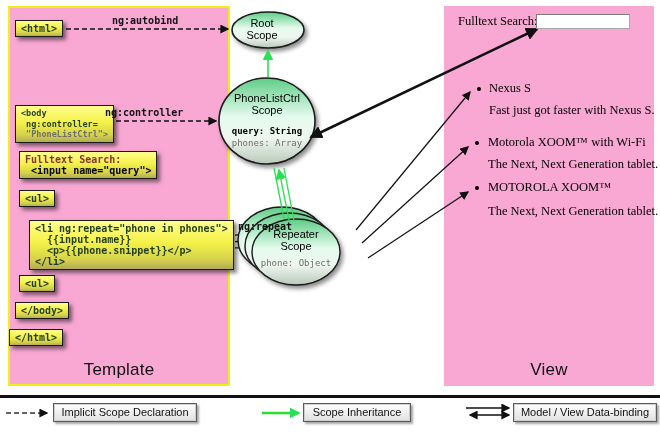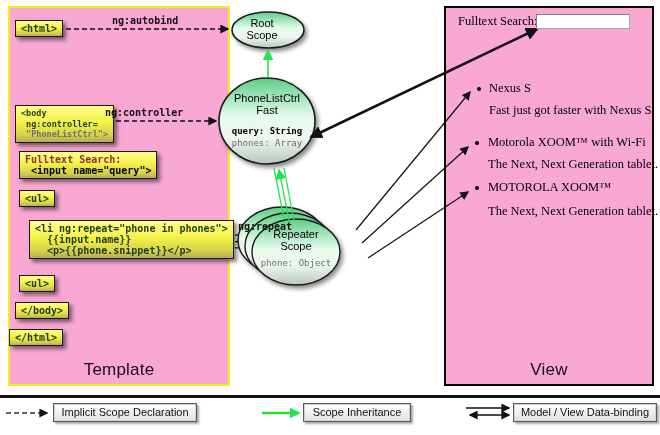--- a/index.html
+++ b/index.html
@@ -1,21 +1,21 @@
 <!DOCTYPE html>
 <html><head>
 <meta charset="utf-8">
 <style>
   html,body{margin:0;padding:0;background:#fff;}
   #stage{position:relative;width:660px;height:435px;background:#fff;overflow:hidden;
          font-family:"Liberation Sans",sans-serif;}
   .col{position:absolute;background:#f9a8d4;}
   .col-template{left:8px;top:6px;width:218px;height:376px;border:2px solid #f2ee16;}
   .col-model{left:237px;top:3px;width:196px;height:379px;border:2px solid #3fe18d;}
-  .col-view{left:444px;top:6px;width:206px;height:376px;border:2px solid #000000;}
+  .col-view{left:444px;top:6px;width:206px;height:376px;border:2px solid #f9a8d4;}
   .col-label{position:absolute;bottom:4px;left:0;width:100%;text-align:center;
              font-size:17px;color:#111;letter-spacing:.2px;}
   svg.overlay{position:absolute;left:0;top:0;z-index:3;pointer-events:none;}
   .code-box{position:absolute;z-index:4;border:1.5px solid #1a1a1a;
             background:linear-gradient(180deg,#ffff8e 0%,#f4f148 45%,#d6d24b 80%,#b2ac55 100%);
             box-shadow:2.5px 3px 4px rgba(0,0,0,.5);
             font-family:"DejaVu Sans Mono",monospace;font-size:10px;line-height:11px;
             font-weight:bold;color:#1f3d1f;padding:2px 5px;}
     .code-line{white-space:pre;}
   .c-green{color:#1f3d1f;}
@@ -127,20 +127,21 @@
   </div>
 
   <div class="code-box" style="left:19px;top:190px;">
     <div class="code-line c-green">&lt;ul&gt;</div>
   </div>
 
   <div class="code-box" style="left:29px;top:220px;">
     <div class="code-line c-green">&lt;li ng:repeat="phone in phones"&gt;</div>
     <div class="code-line c-green">  {{input.name}}</div>
     <div class="code-line c-green">  &lt;p&gt;{{phone.snippet}}&lt;/p&gt;</div>
+    <div class="code-line c-green">&lt;/li&gt;</div>
   </div>
 
   <div class="code-box" style="left:19px;top:275px;">
     <div class="code-line c-green">&lt;ul&gt;</div>
   </div>
 
   <div class="code-box" style="left:15px;top:302px;text-align:center;">
     <div class="code-line c-green">&lt;/body&gt;</div>
   </div>
 
@@ -148,21 +149,21 @@
     <div class="code-line c-green">&lt;/html&gt;</div>
   </div>
 
   <div class="arrow-label" style="left:112px;top:15px;width:64px;">ng:autobind</div>
   <div class="arrow-label" style="left:105px;top:107px;width:72px;">ng:controller</div>
   <div class="arrow-label" style="left:235px;top:221px;width:60px;">ng:repeat</div>
 
   <div class="ellipse-text" style="left:232px;top:17px;width:60px;">Root
 Scope</div>
   <div class="ellipse-text" style="left:219px;top:92px;width:96px;">PhoneListCtrl
-Fast</div>
+Scope</div>
   <div class="ellipse-prop c-black" style="left:219px;top:126px;width:96px;font-weight:bold;">query: String</div>
   <div class="ellipse-prop c-gray" style="left:219px;top:138px;width:96px;">phones: Array</div>
   <div class="ellipse-text" style="left:250px;top:228px;width:92px;">Repeater
 Scope</div>
   <div class="ellipse-prop c-gray" style="left:250px;top:258px;width:92px;">phone: Object</div>
 
   <div class="search-row-label" style="left:458px;top:14px;">Fulltext Search:</div>
   <input id="search-input" type="text" value="" style="">
 
   <span class="bullet" style="left:477px;top:87px;"></span>

